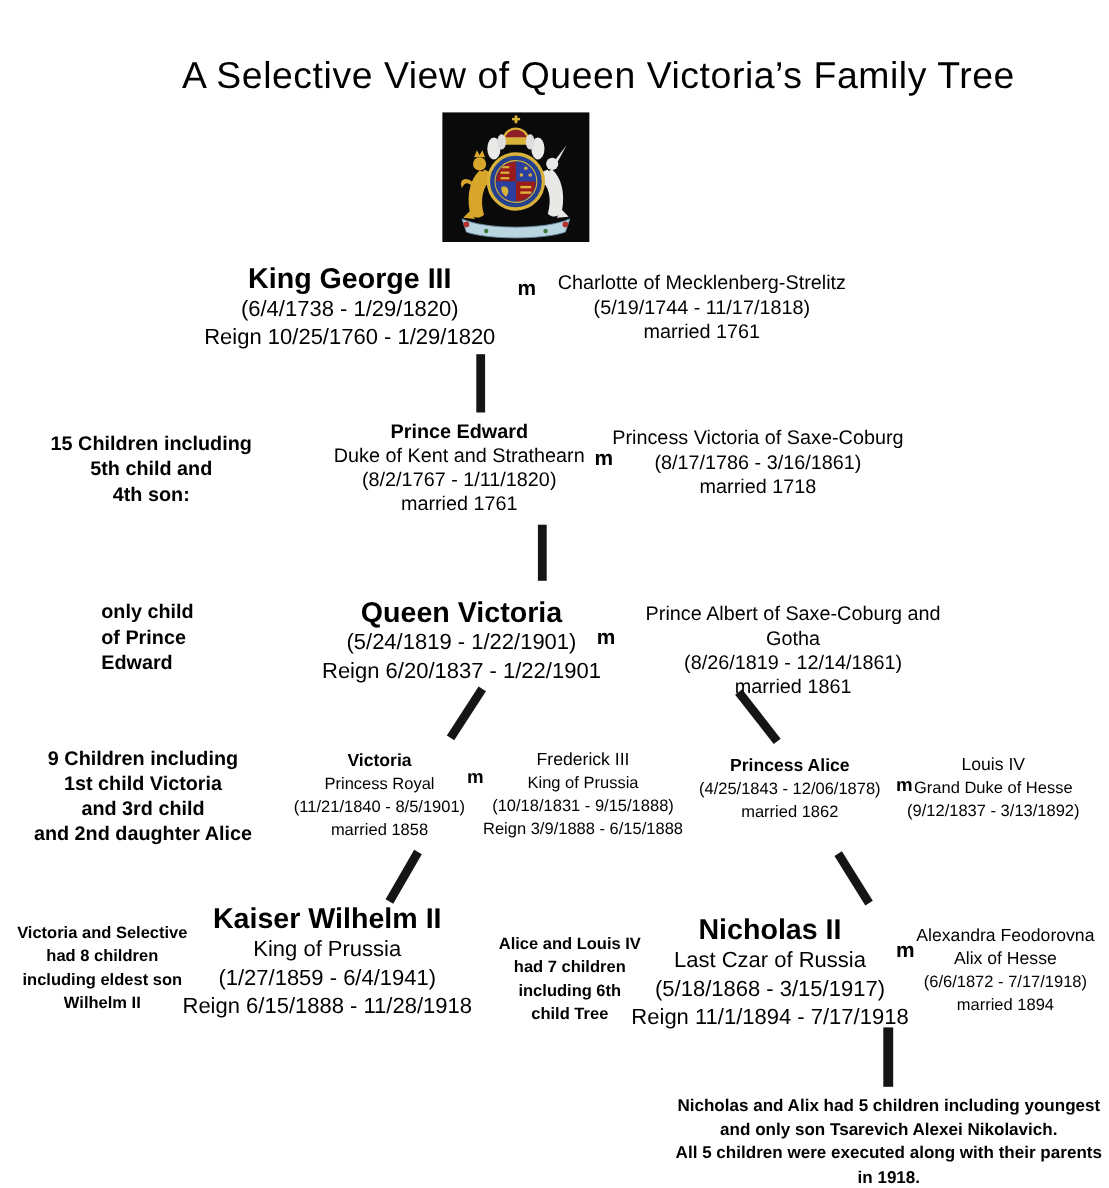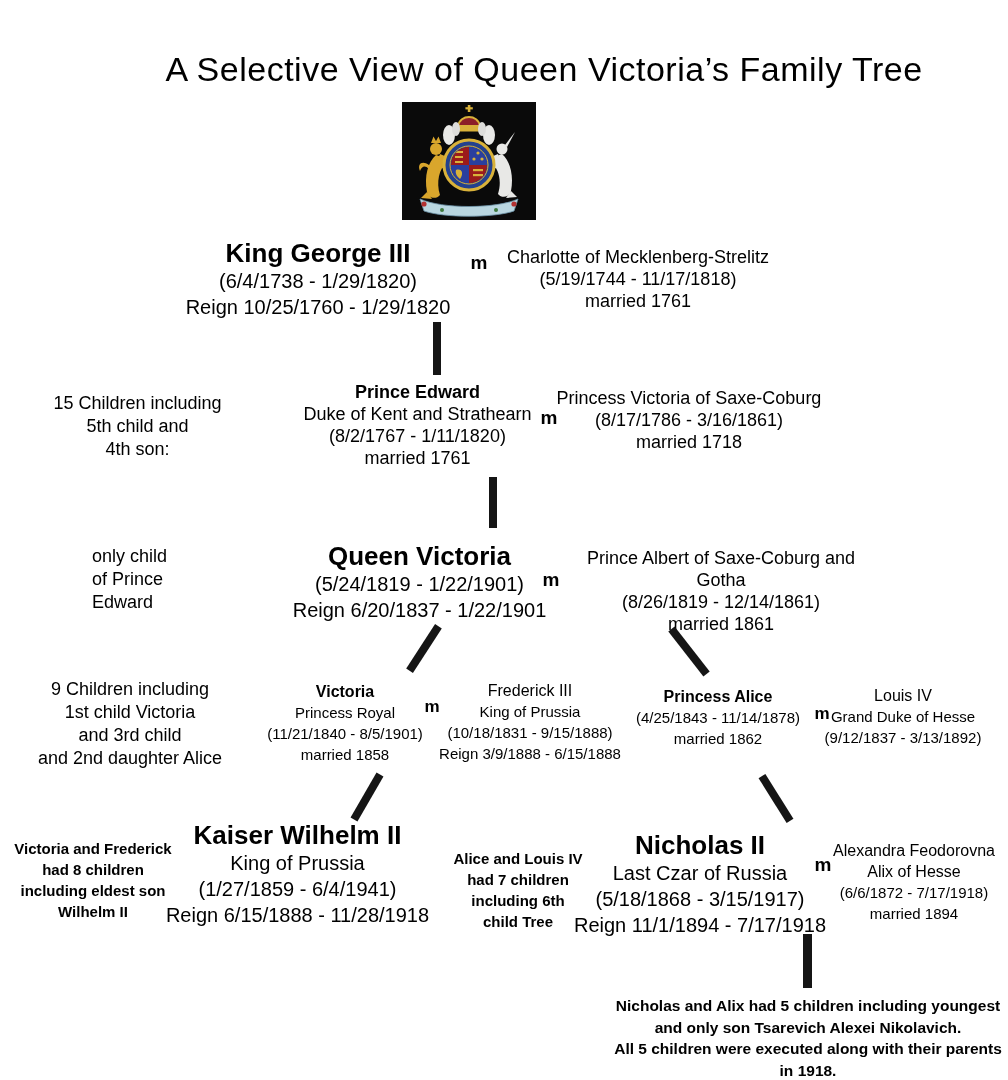--- a/index.html
+++ b/index.html
@@ -12,21 +12,21 @@
   .left-align { text-align:left; }
   .n26 { font-size:26px; font-weight:bold; line-height:30px;text-align:center; }
   .t20 { font-size:20px; font-weight:normal; line-height:26px; }
   .t18 { font-size:18px; font-weight:normal; line-height:22px; }
   .b18 { font-size:18px; font-weight:bold; line-height:22px; }
   .n16 { font-size:16px; font-weight:bold; line-height:21px; }
   .r16 { font-size:16px; font-weight:normal; line-height:21px; }
   .t16 { font-size:16px; font-weight:normal; line-height:21px; }
   .t15 { font-size:15px; font-weight:normal; line-height:21px; }
   .b15 { font-size:15px; font-weight:bold; line-height:21px; }
-  .note18 { font-size:18px; font-weight:normal; line-height:23px; }
+  .note18 { font-size:18px; font-weight:bold; line-height:23px; }
   .mlabel { position:absolute; font-size:19px; font-weight:bold; line-height:19px; text-align:center; }
   .bar { position:absolute; background:#151515; }
   #title { position:absolute; left:0; top:50px; width:1008px; text-align:center;
            font-size:34px; font-weight:normal; letter-spacing:0.5px;padding-left:40px; }
   #crest { position:absolute; left:402px; top:102px; width:134px; height:118px; }
 </style>
 </head>
 <body>
 
 <div id="canvas">
@@ -177,37 +177,37 @@
 
   <div class="blk" style="left:435px; top:680px; width:190px;">
     <div class="r16">Frederick III</div>
     <div class="t15">King of Prussia</div>
     <div class="t15">(10/18/1831 - 9/15/1888)</div>
     <div class="t15">Reign 3/9/1888 - 6/15/1888</div>
   </div>
 
   <div class="blk" style="left:628px; top:686px; width:180px;">
     <div class="n16">Princess Alice</div>
-    <div class="t15">(4/25/1843 - 11/14/1878)</div>
+    <div class="t15">(4/25/1843 - 12/06/1878)</div>
     <div class="t15">married 1862</div>
   </div>
 
   <div class="mlabel" style="left:810px; top:704px; width:24px; font-size:17px;">m</div>
 
   <div class="blk" style="left:818px; top:685px; width:170px;">
     <div class="r16">Louis IV</div>
     <div class="t15">Grand Duke of Hesse</div>
     <div class="t15">(9/12/1837 - 3/13/1892)</div>
   </div>
 
   <div class="bar" style="left:363px; top:771px; width:8px; height:52px; transform:rotate(30deg);"></div>
   <div class="bar" style="left:772px; top:772px; width:8px; height:53px; transform:rotate(-32deg);"></div>
 
   <div class="blk b15" style="left:8px; top:838px; width:170px;">
-    <div>Victoria and Frederick</div>
+    <div>Victoria and Selective</div>
     <div>had 8 children</div>
     <div>including eldest son</div>
     <div>Wilhelm II</div>
   </div>
 
   <div class="blk" style="left:140px; top:820px; width:315px;">
     <div class="n26">Kaiser Wilhelm II</div>
     <div class="t20">King of Prussia</div>
     <div class="t20">(1/27/1859 - 6/4/1941)</div>
     <div class="t20">Reign 6/15/1888 - 11/28/1918</div>

